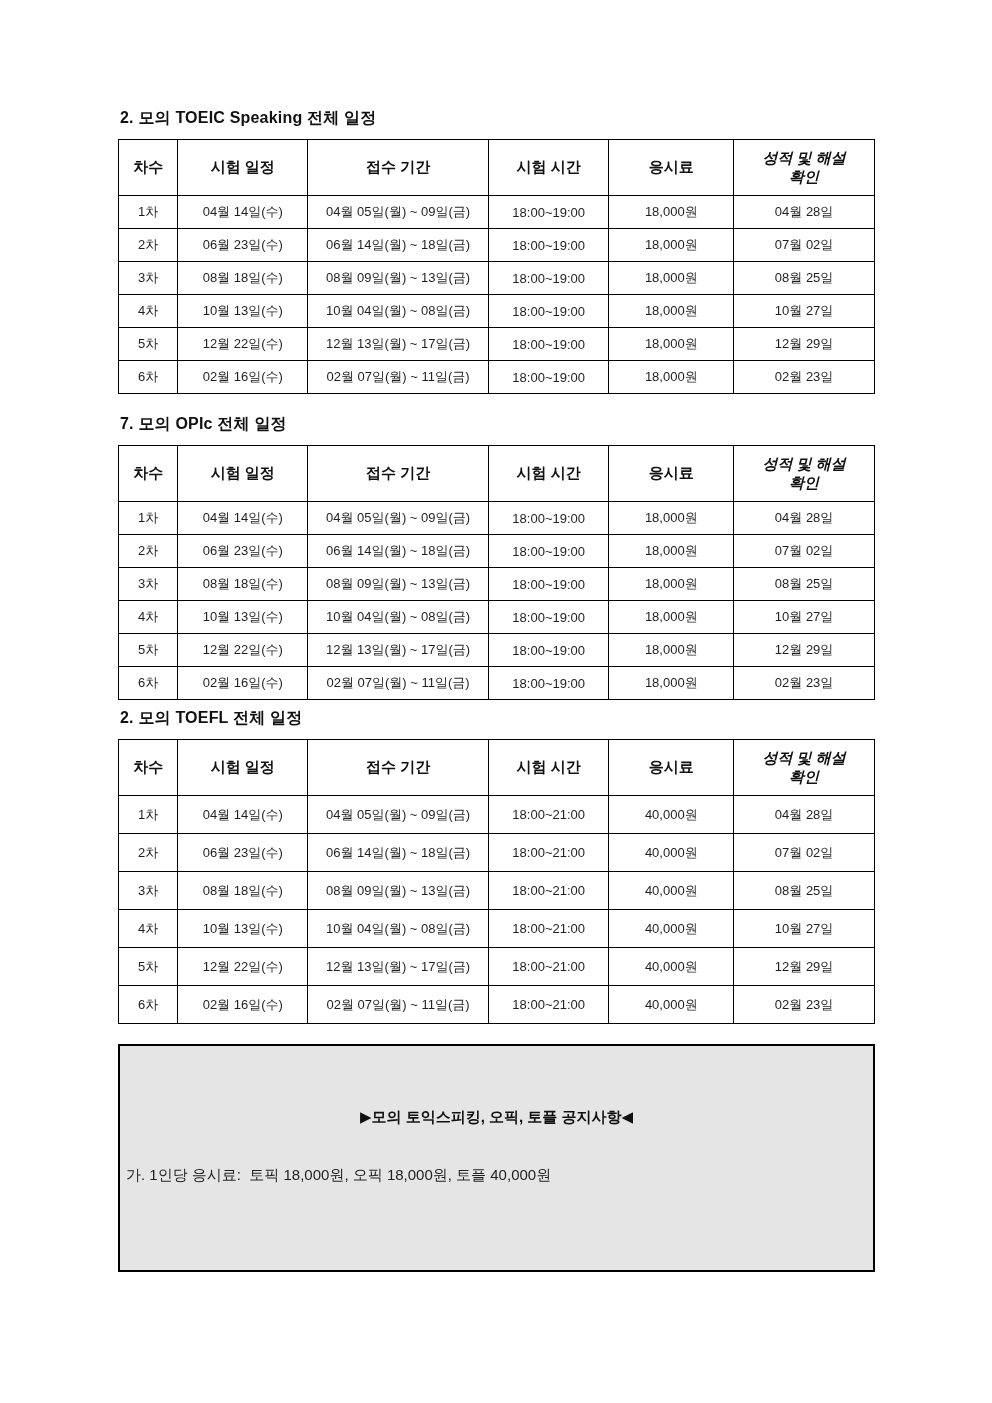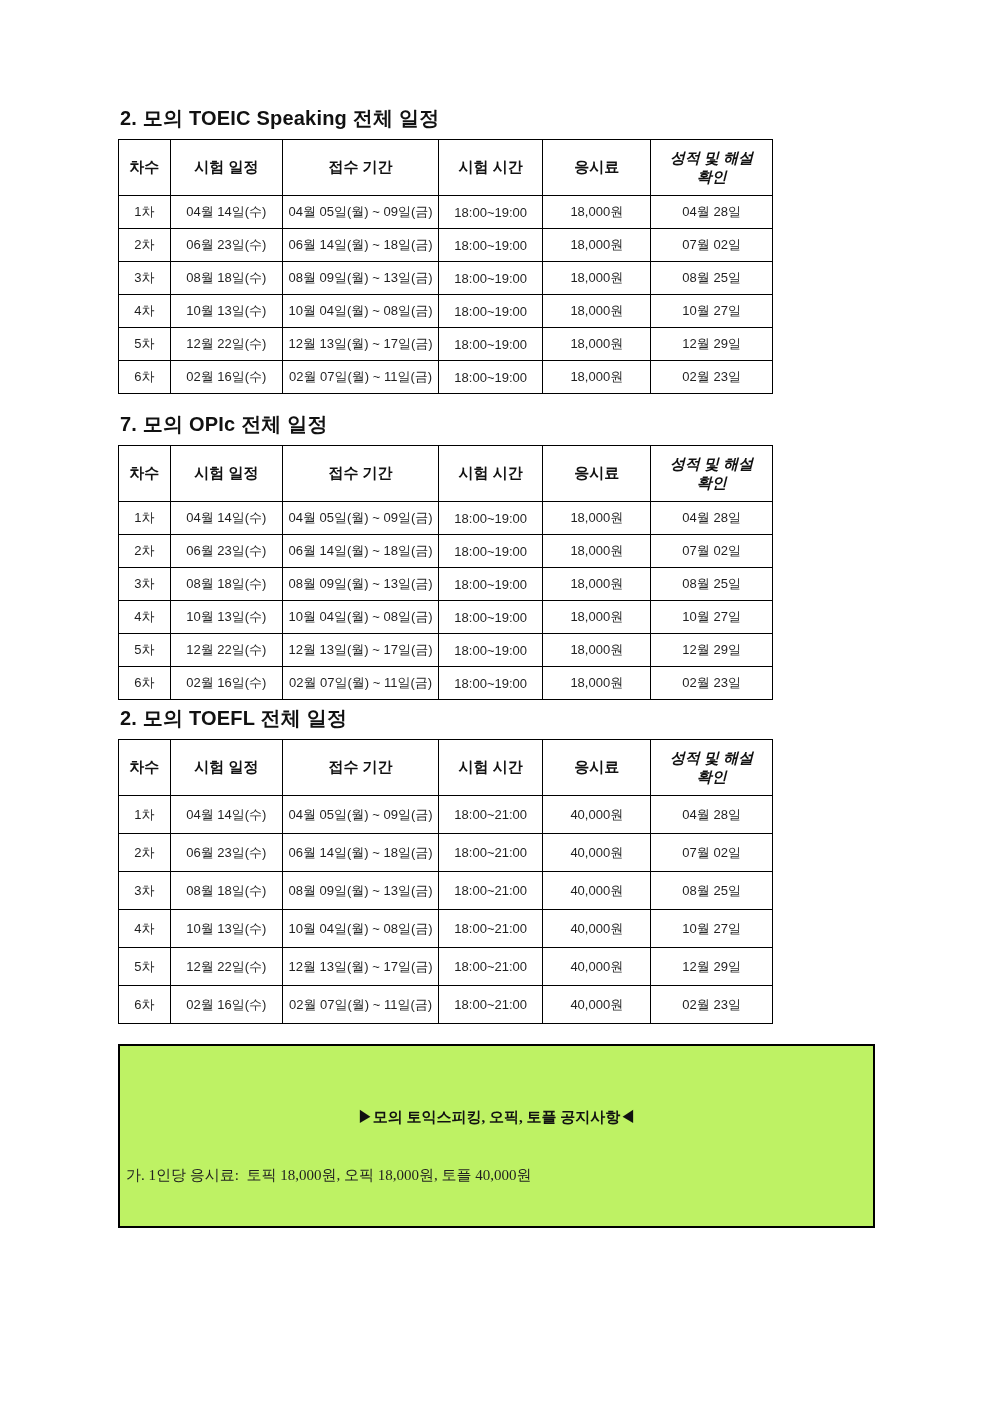--- a/index.html
+++ b/index.html
@@ -8,30 +8,30 @@
     width: 992px;
     height: 1403px;
     background: #ffffff;
     font-family: "Liberation Sans", "DejaVu Sans", sans-serif;
     color: #1a1a1a;
     overflow: hidden;
   }
   .sec { position: absolute; left: 118px; width: 758px; }
   .sec-title {
     margin: 0 0 9px 2px;
-    font-size: 20px;
+    font-size: 16px;
     line-height: 24px;
     font-weight: bold;
     color: #111111;
     letter-spacing: 0.2px;
   }
   table.sched {
     border-collapse: collapse;
     table-layout: fixed;
-    width: 655px;
+    width: 757px;
     background: #ffffff;
   }
   table.sched th, table.sched td {
     border: 1px solid #000000;
     text-align: center;
     vertical-align: middle;
     padding: 0 2px;
     overflow: hidden;
   }
   table.sched th {
@@ -53,25 +53,24 @@
   table.sched th:nth-child(2) { width: 17.2%; }
   table.sched th:nth-child(3) { width: 24.2%; }
   table.sched th:nth-child(4) { width: 15.9%; }
   table.sched th:nth-child(5) { width: 16.5%; }
   table.sched th:nth-child(6) { width: 18.7%; font-style: italic; }
   .notice {
     position: absolute;
     left: 118px;
     top: 1044px;
     width: 757px;
-    height: 184px;
+    height: 228px;
     box-sizing: border-box;
     border: 2px solid #000000;
-    background: #bef264;
-    font-family: Liberation Serif, serif;
+    background: #e5e5e5;
   }
   .notice-title {
     margin-top: 62px;
     text-align: center;
     font-size: 15px;
     font-weight: bold;
     color: #111111;
   }
   .notice-body {
     margin: 32px 6px 6px 6px;

